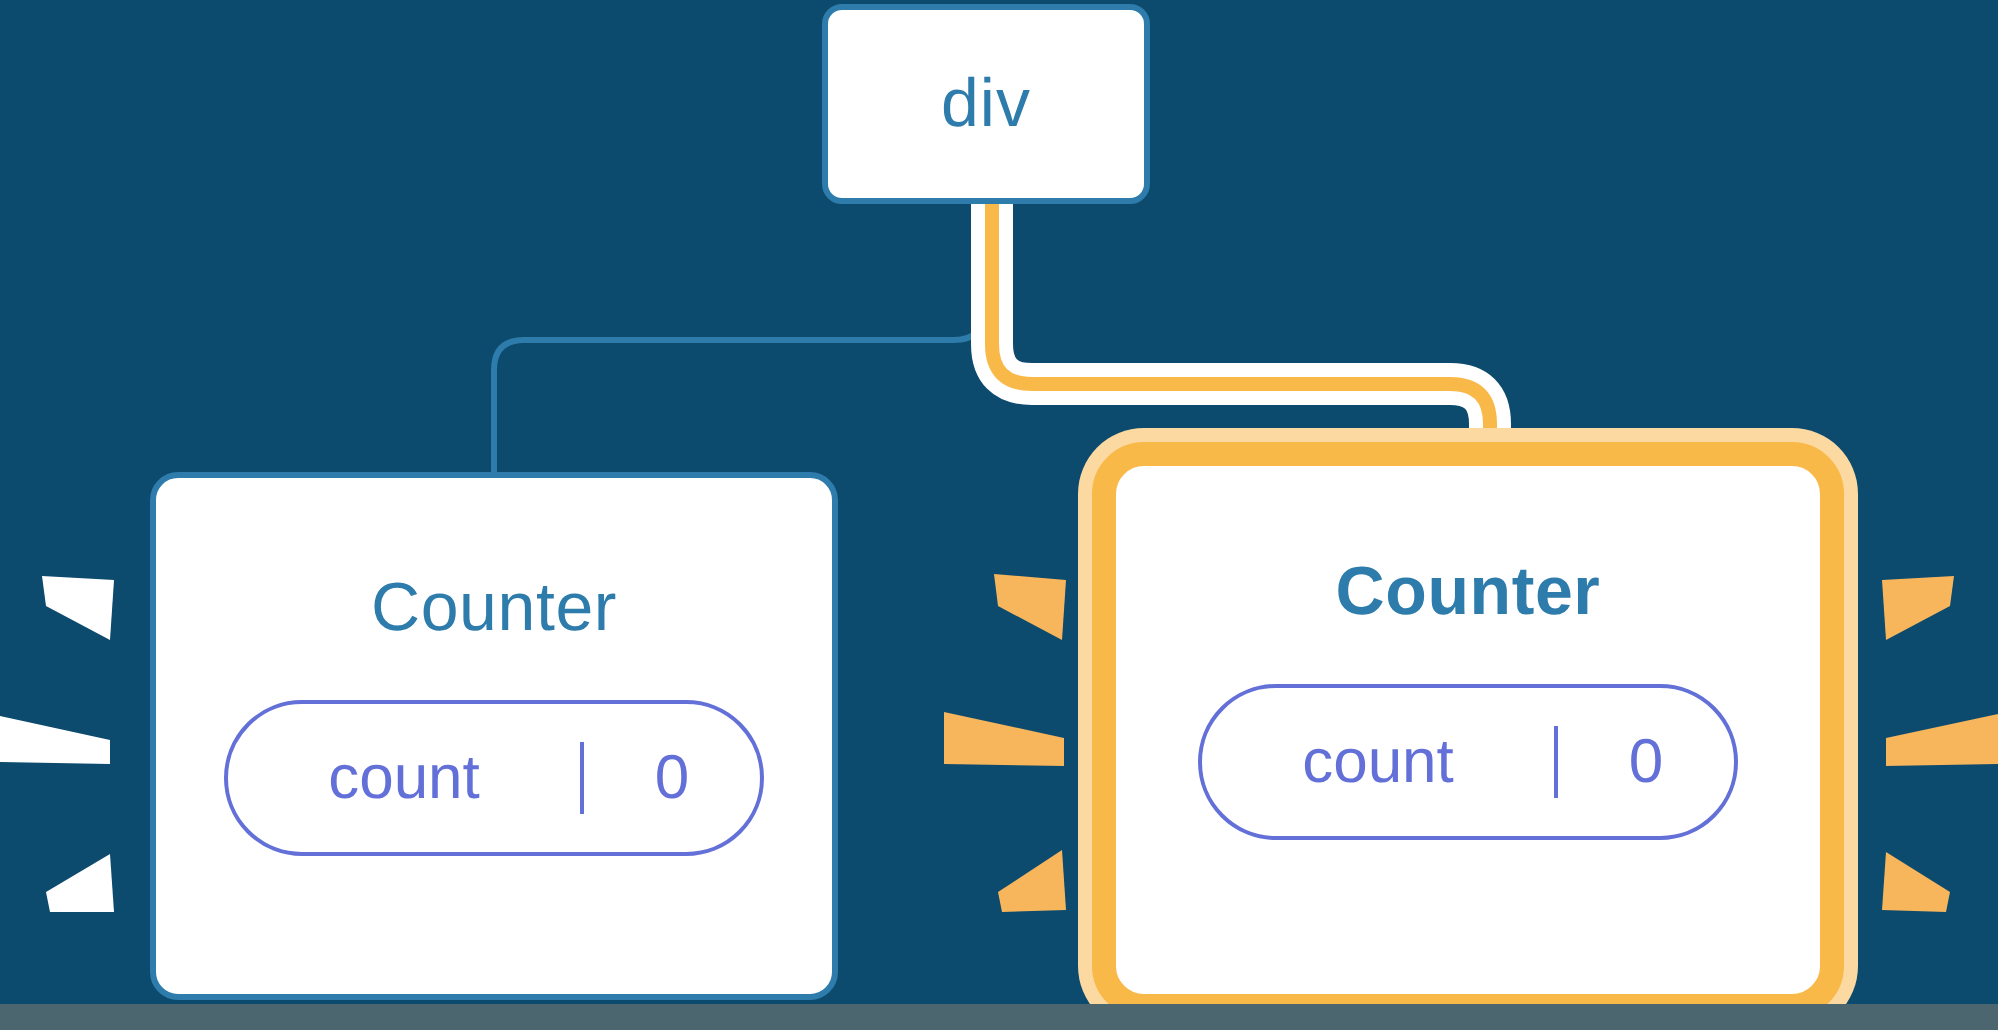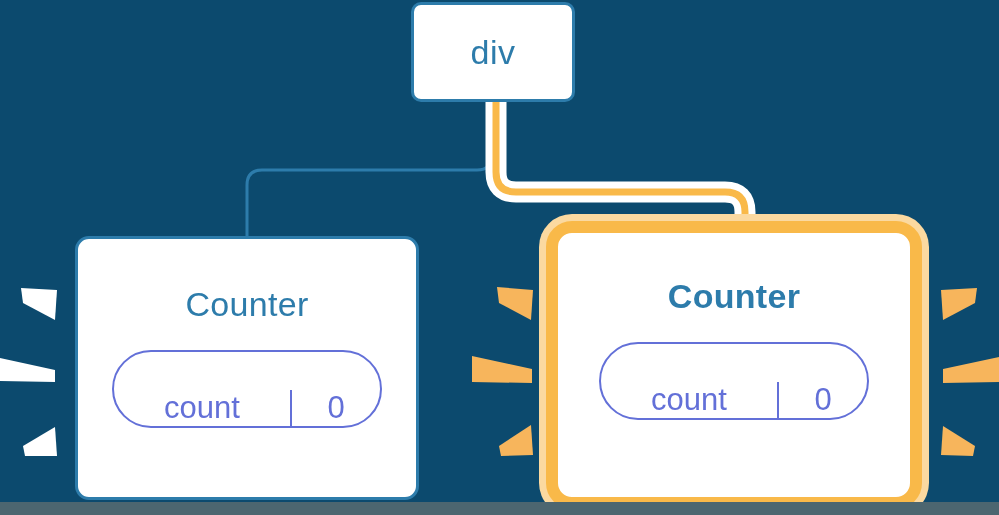--- a/index.html
+++ b/index.html
@@ -85,21 +85,21 @@
   .node-counter-hl .node-title {
     font-size: 34px;
     color: #2d7cab;
     font-weight: 700;
     letter-spacing: 0.3px;
   }
 
   
   .pill {
     display: flex;
-    align-items: flex-end;
+    align-items: center;
     border: 2px solid #6370d8;
     border-radius: 999px;
     height: 74px;
     background: #ffffff;
     overflow: hidden;
   }
   .node-counter .pill { margin-top: 26px; width: 266px; }
   .node-counter-hl .pill { margin-top: 26px; width: 266px; }
 
   .pill-key, .pill-val {

